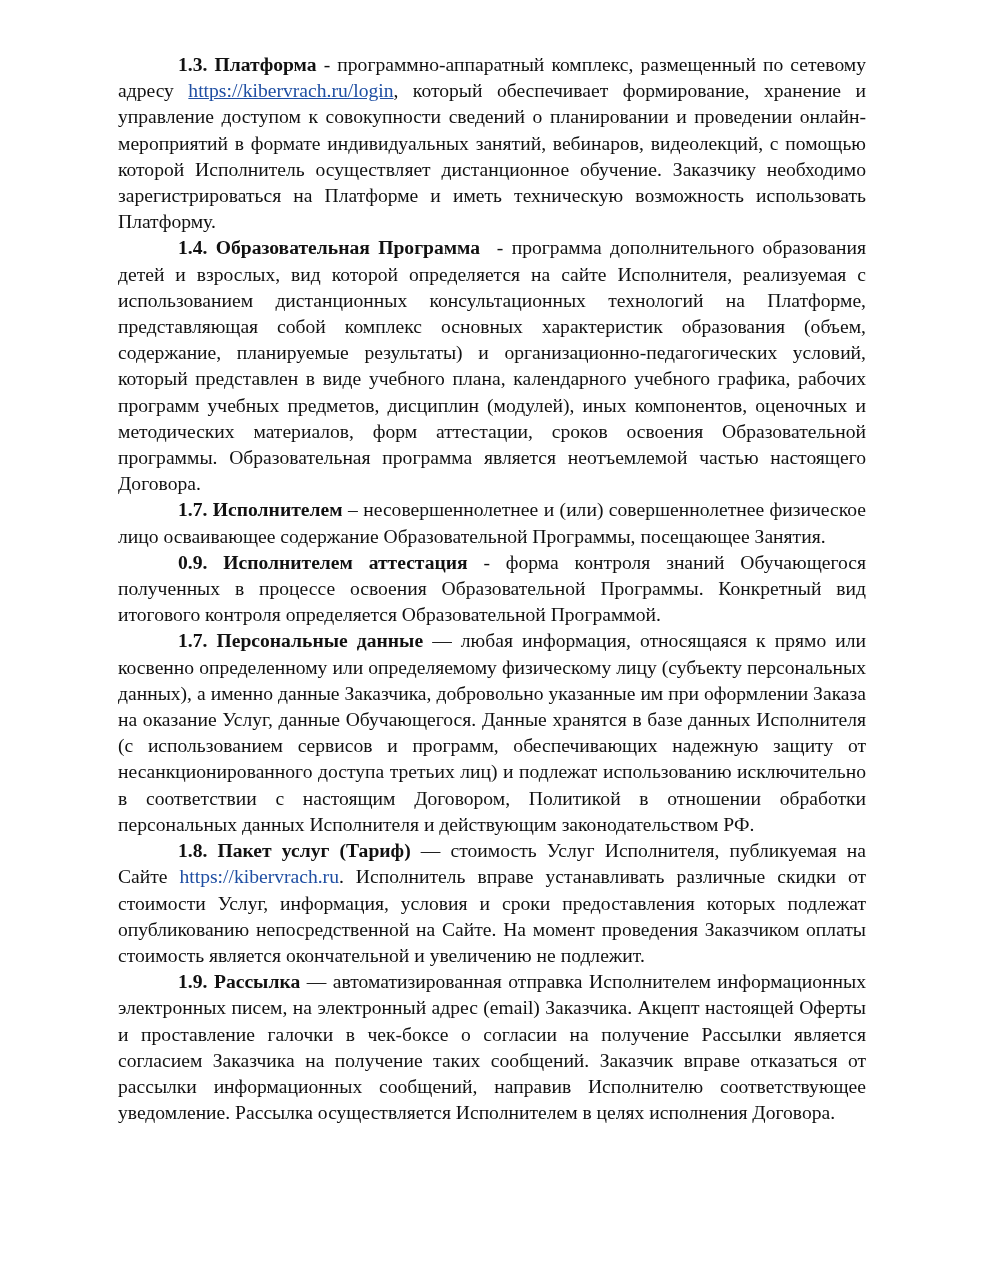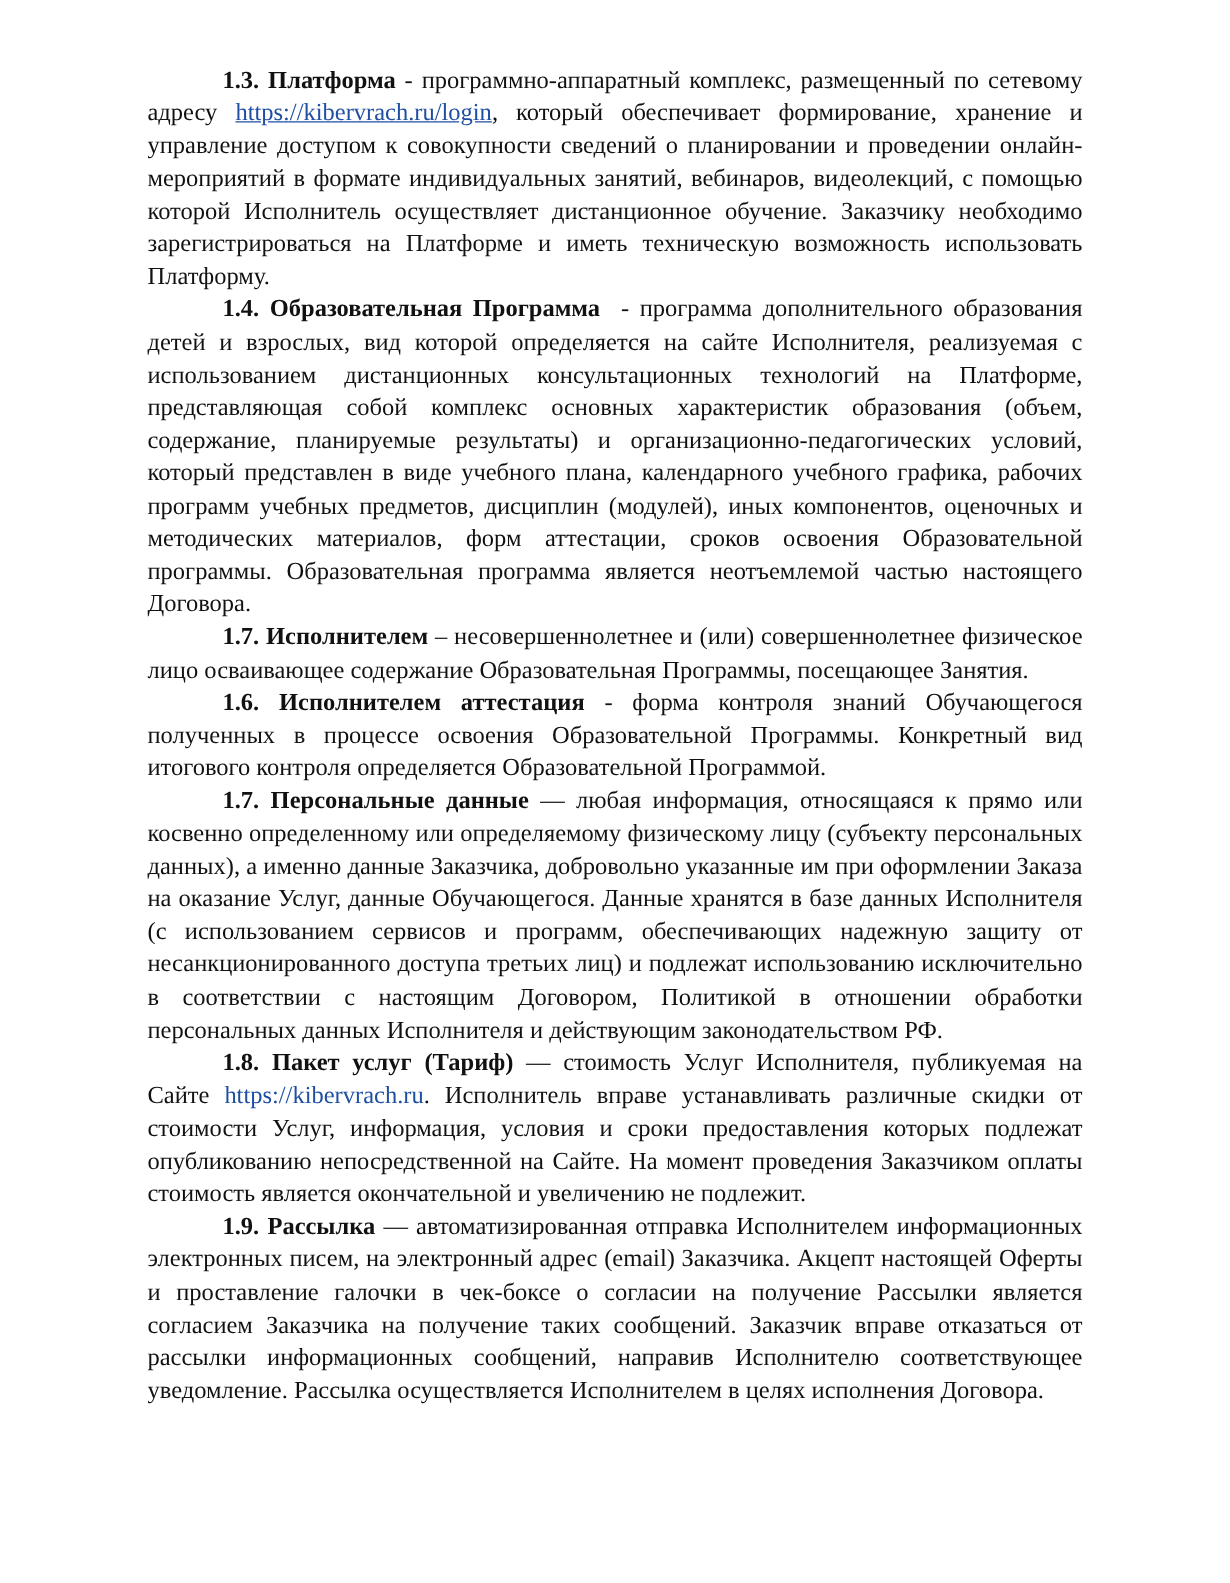--- a/index.html
+++ b/index.html
@@ -30,25 +30,25 @@
 
   <p class="para">
     <span class="term"><span>1.3.</span> <span>Платформа</span></span><span> - </span><span>программно-аппаратный комплекс, размещенный по сетевому адресу </span><span class="link underline">https://kibervrach.ru/login</span><span>, который обеспечивает формирование, хранение и управление доступом к совокупности сведений о планировании и проведении онлайн-мероприятий в формате индивидуальных занятий, вебинаров, видеолекций, с помощью которой Исполнитель осуществляет дистанционное обучение. Заказчику необходимо зарегистрироваться на Платформе и иметь техническую возможность использовать Платформу.</span>
   </p>
 
   <p class="para">
     <span class="term"><span>1.4.</span> <span>Образовательная Программа</span></span><span style="white-space:pre">  - </span><span>программа дополнительного образования детей и взрослых, вид которой определяется на сайте Исполнителя, реализуемая с использованием дистанционных консультационных технологий на Платформе, представляющая собой комплекс основных характеристик образования (объем, содержание, планируемые результаты) и организационно-педагогических условий, который представлен в виде учебного плана, календарного учебного графика, рабочих программ учебных предметов, дисциплин (модулей), иных компонентов, оценочных и методических материалов, форм аттестации, сроков освоения Образовательной программы. Образовательная программа является неотъемлемой частью настоящего Договора.</span>
   </p>
 
   <p class="para">
-    <span class="term"><span>1.7.</span> <span>Исполнителем</span></span><span> – </span><span>несовершеннолетнее и (или) совершеннолетнее физическое лицо осваивающее содержание Образовательная Программы, посещающее Занятия.</span>
+    <span class="term"><span>1.7.</span> <span>Исполнителем</span></span><span> – </span><span>несовершеннолетнее и (или) совершеннолетнее физическое лицо осваивающее содержание Образовательной Программы, посещающее Занятия.</span>
   </p>
 
   <p class="para">
-    <span class="term"><span>1.6.</span> <span>Исполнителем аттестация</span></span><span> - </span><span>форма контроля знаний Обучающегося полученных в процессе освоения Образовательной Программы. Конкретный вид итогового контроля определяется Образовательной Программой.</span>
+    <span class="term"><span>0.9.</span> <span>Исполнителем аттестация</span></span><span> - </span><span>форма контроля знаний Обучающегося полученных в процессе освоения Образовательной Программы. Конкретный вид итогового контроля определяется Образовательной Программой.</span>
   </p>
 
   <p class="para">
     <span class="term"><span>1.7.</span> <span>Персональные данные</span></span><span> — </span><span>любая информация, относящаяся к прямо или косвенно определенному или определяемому физическому лицу (субъекту персональных данных), а именно данные Заказчика, добровольно указанные им при оформлении Заказа на оказание Услуг, данные Обучающегося. Данные хранятся в базе данных Исполнителя (с использованием сервисов и программ, обеспечивающих надежную защиту от несанкционированного доступа третьих лиц) и подлежат использованию исключительно в соответствии с настоящим Договором, Политикой в отношении обработки персональных данных Исполнителя и действующим законодательством РФ.</span>
   </p>
 
   <p class="para">
     <span class="term"><span>1.8.</span> <span>Пакет услуг (Тариф)</span></span><span> — </span><span>стоимость Услуг Исполнителя, публикуемая на Сайте </span><span class="link">https://kibervrach.ru</span><span>. Исполнитель вправе устанавливать различные скидки от стоимости Услуг, информация, условия и сроки предоставления которых подлежат опубликованию непосредственной на Сайте.  На момент проведения Заказчиком оплаты стоимость является окончательной и увеличению не подлежит.</span>
   </p>
 

